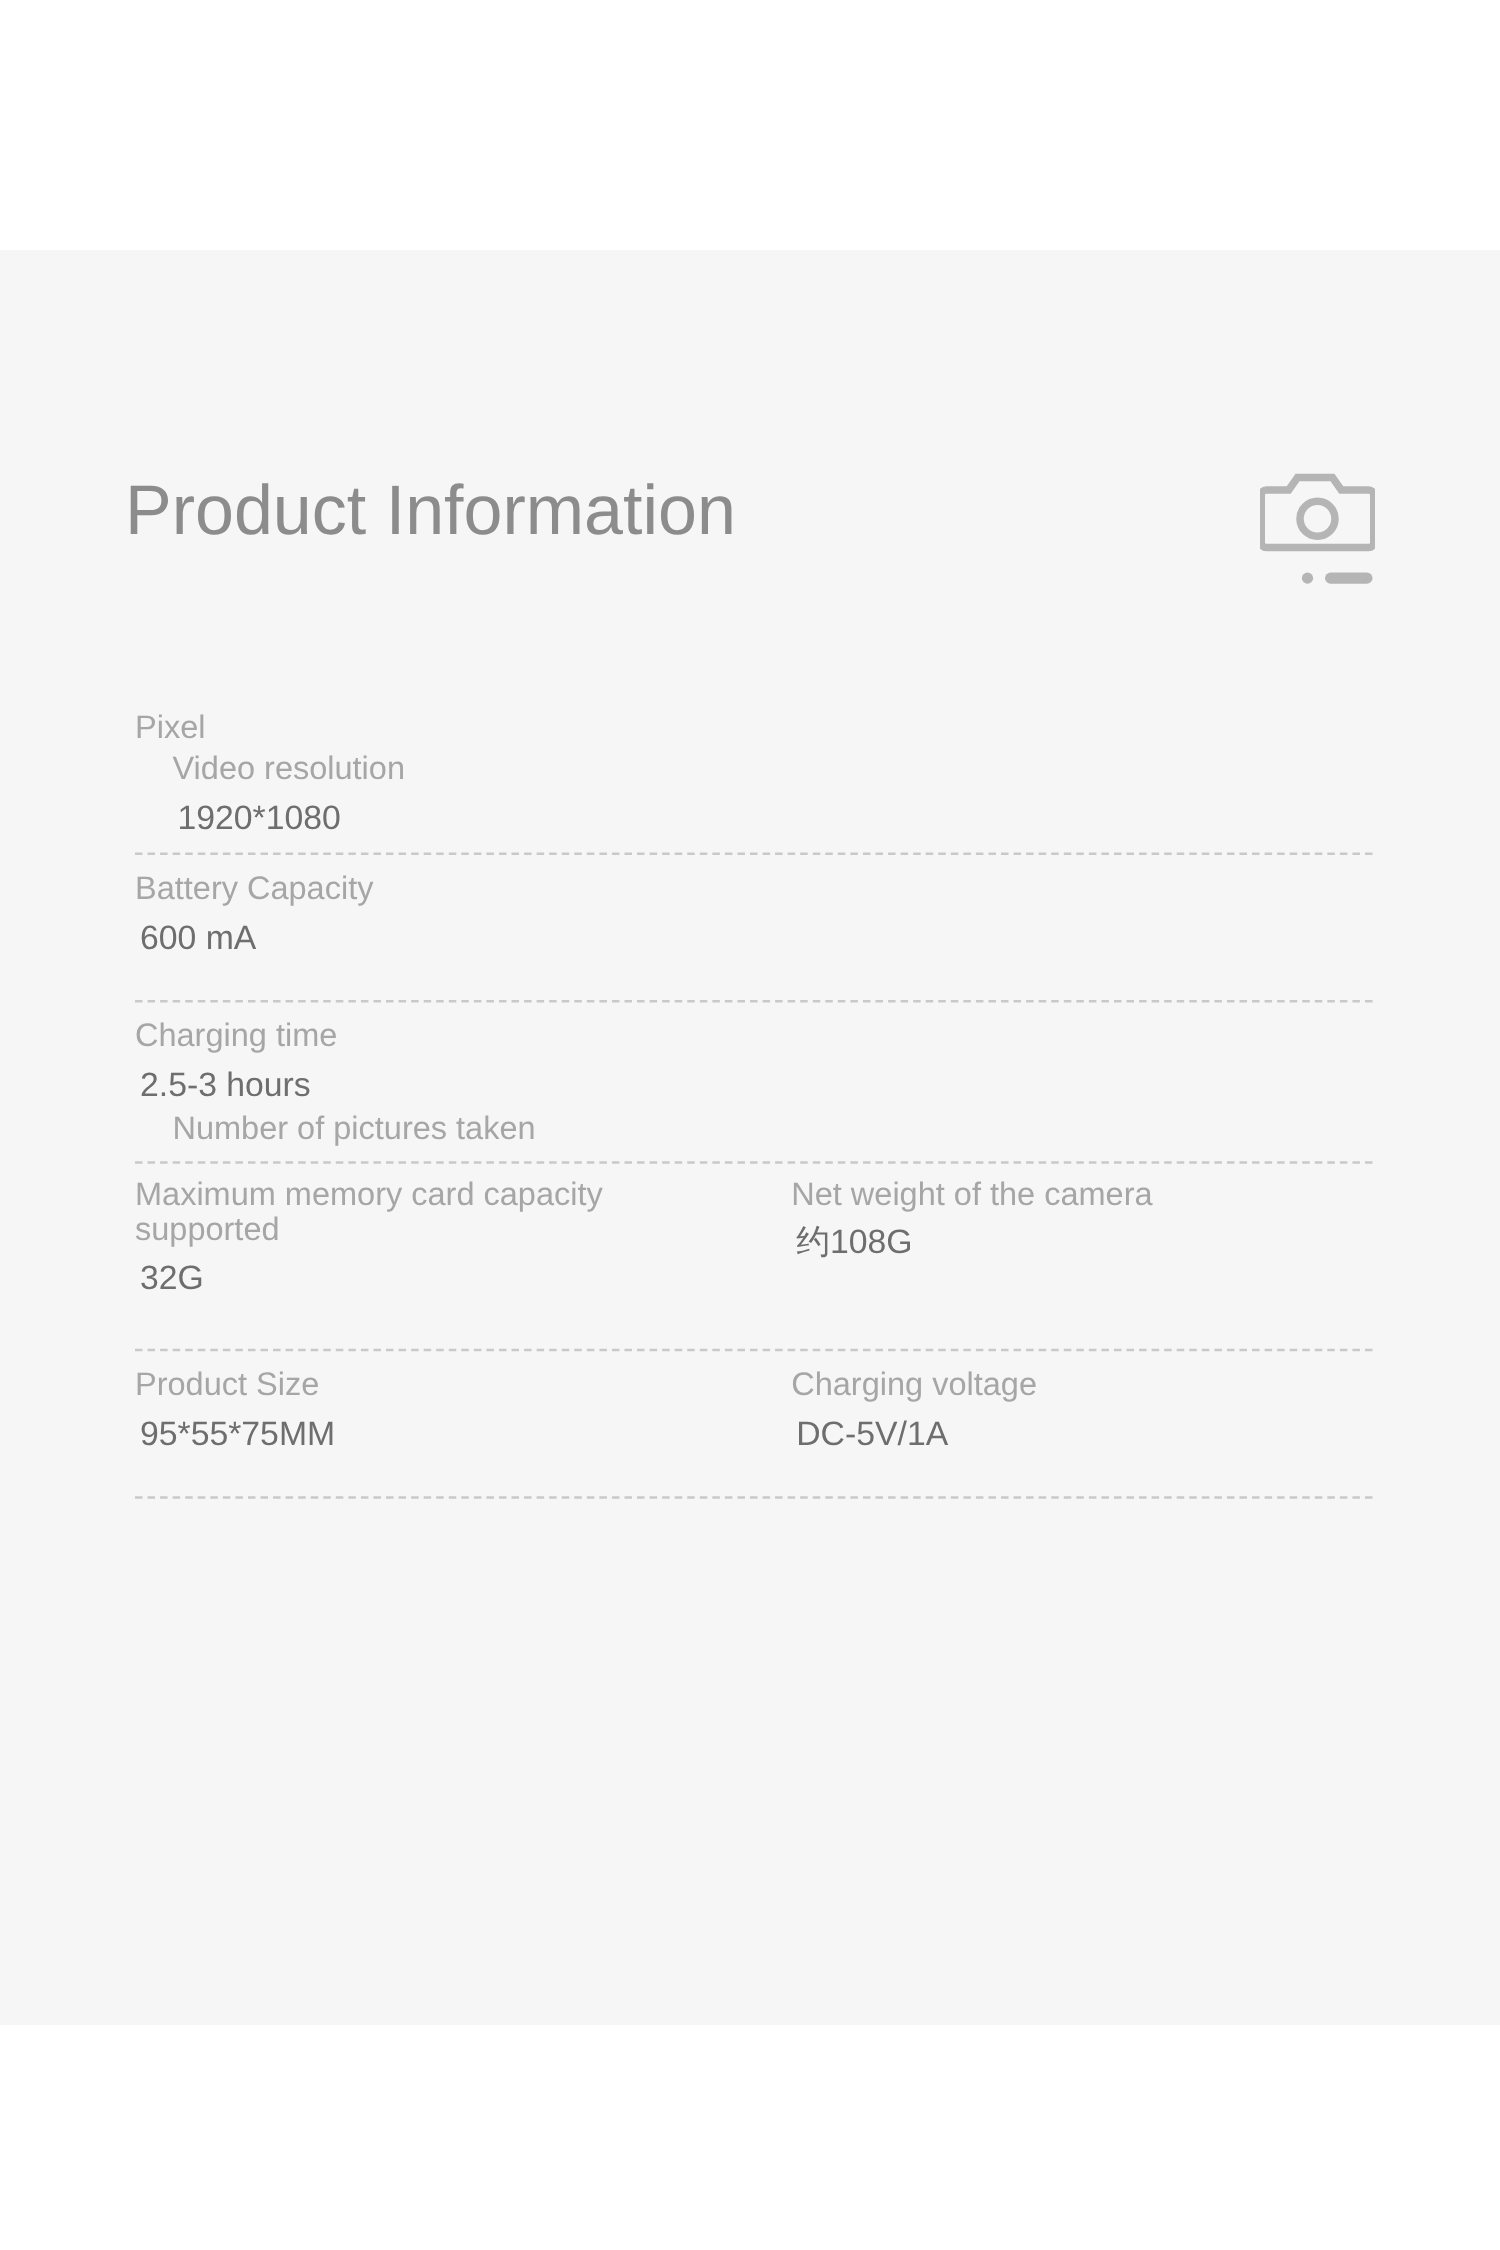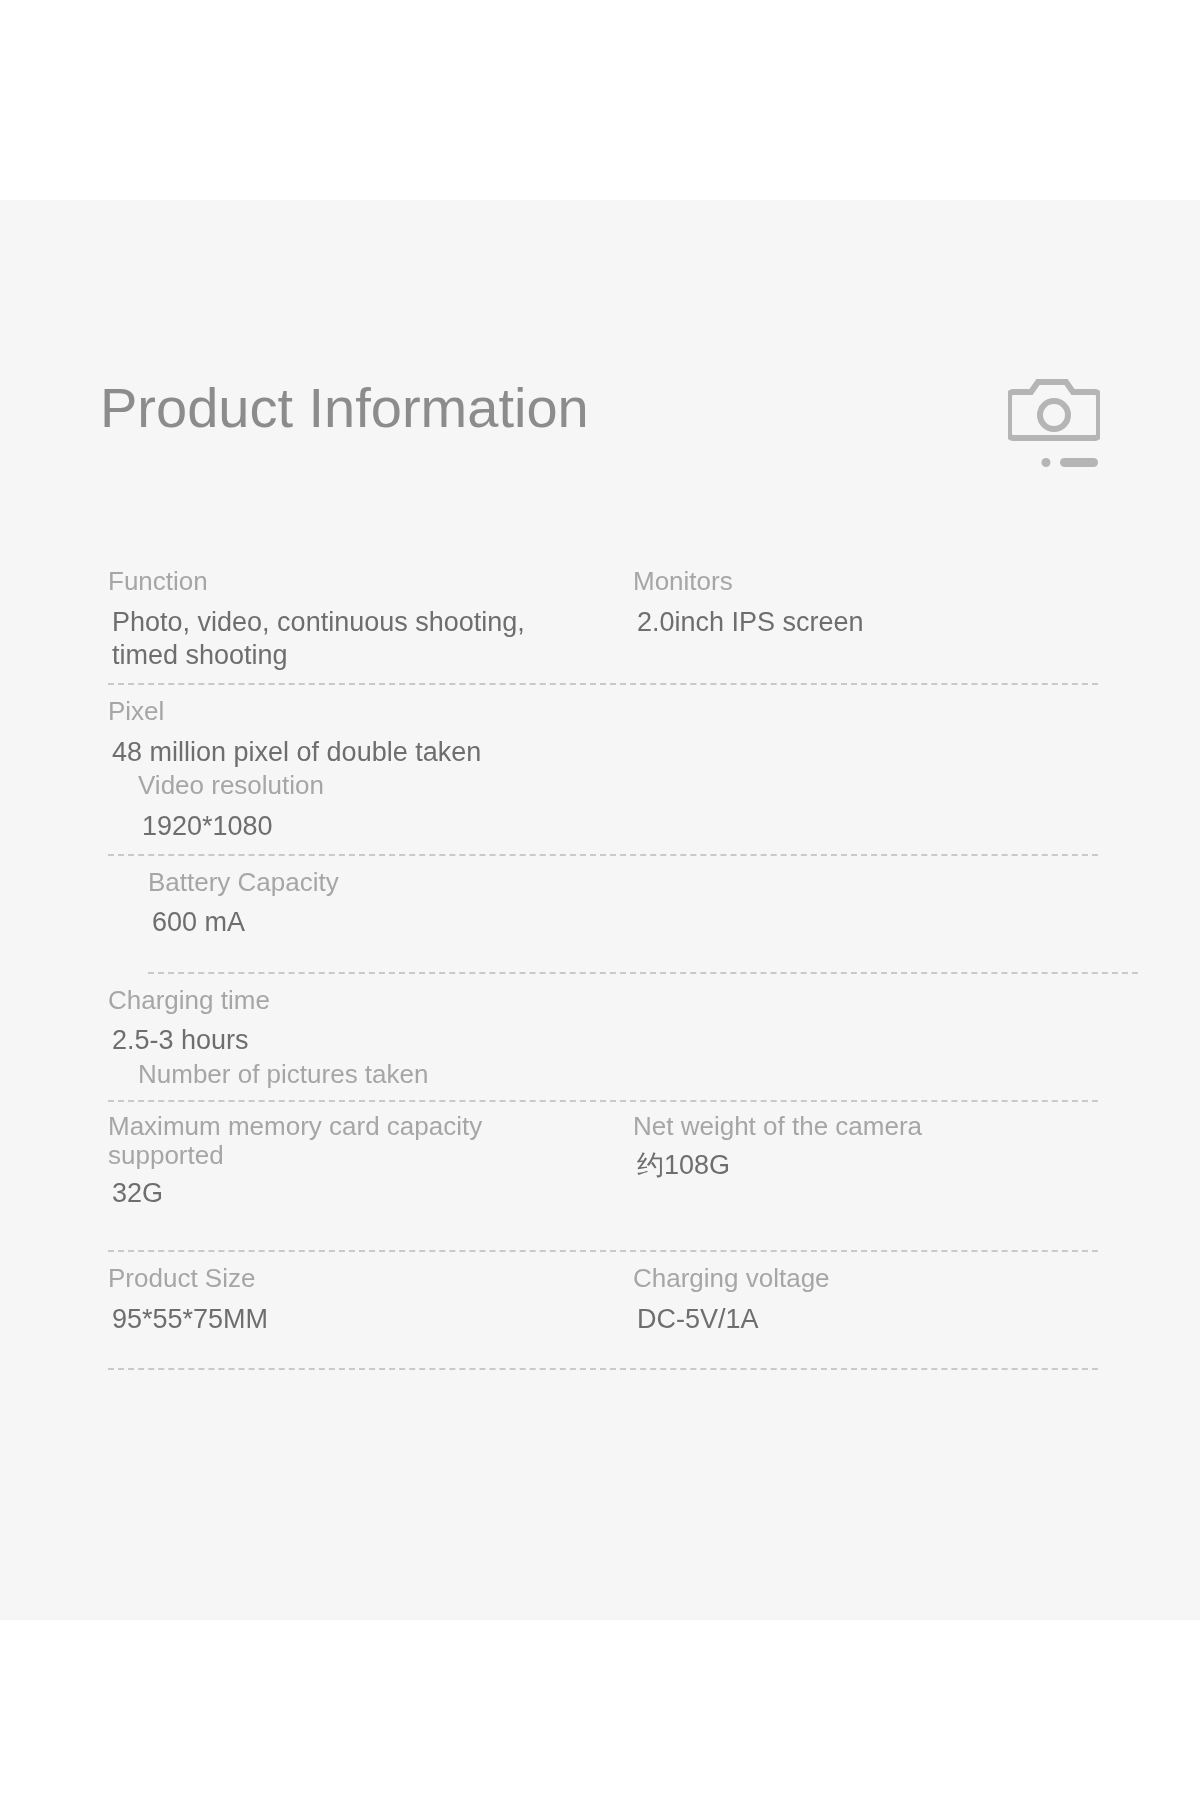--- a/index.html
+++ b/index.html
@@ -80,21 +80,21 @@
   .cell-value {
     font-size: 27px;
     color: #6e6e6e;
     line-height: 1.25;
     margin-top: 8px;
     padding-left: 4px;
     font-weight: 400;
   }
   .r0 { min-height: 118px; }
   .r1 { min-height: 108px; flex-direction: column; }
-  .r2 { min-height: 108px; margin-left: 40px; }
+  .r2 { min-height: 108px; }
   .r3 { min-height: 108px; flex-direction: column; }
   .r4 { min-height: 140px; }
   .r5 { min-height: 108px; }
   .r4 .cell-label { line-height: 1.1; }
 </style>
 </head>
 <body>
 
 <div class="page">
 
@@ -109,35 +109,24 @@
           <circle cx="46" cy="45" r="14"></circle>
         </g>
         <rect x="52" y="88" width="38" height="9" rx="4.5" fill="#b5b5b5"></rect>
         <circle cx="38" cy="92.5" r="4.5" fill="#b5b5b5"></circle>
       </svg>
     </div>
   </div>
 
   <div class="spec-table">
 
-    <div class="spec-row r0">
-      <div class="cell left">
-        <div class="cell-label">Function</div>
-        <div class="cell-value">Photo, video, continuous shooting, timed shooting</div>
-      </div>
-      <div class="cell right">
-        <div class="cell-label">Monitors</div>
-        <div class="cell-value">2.0inch IPS screen</div>
-      </div>
-    </div>
 
     <div class="spec-row r1">
       <div class="cell left">
         <div class="cell-label">Pixel</div>
-        <div class="cell-value">48 million pixel of double taken</div>
       </div>
       <div class="cell right">
         <div class="cell-label">Video resolution</div>
         <div class="cell-value">1920*1080</div>
       </div>
     </div>
 
     <div class="spec-row r2">
       <div class="cell left">
         <div class="cell-label">Battery Capacity</div>

